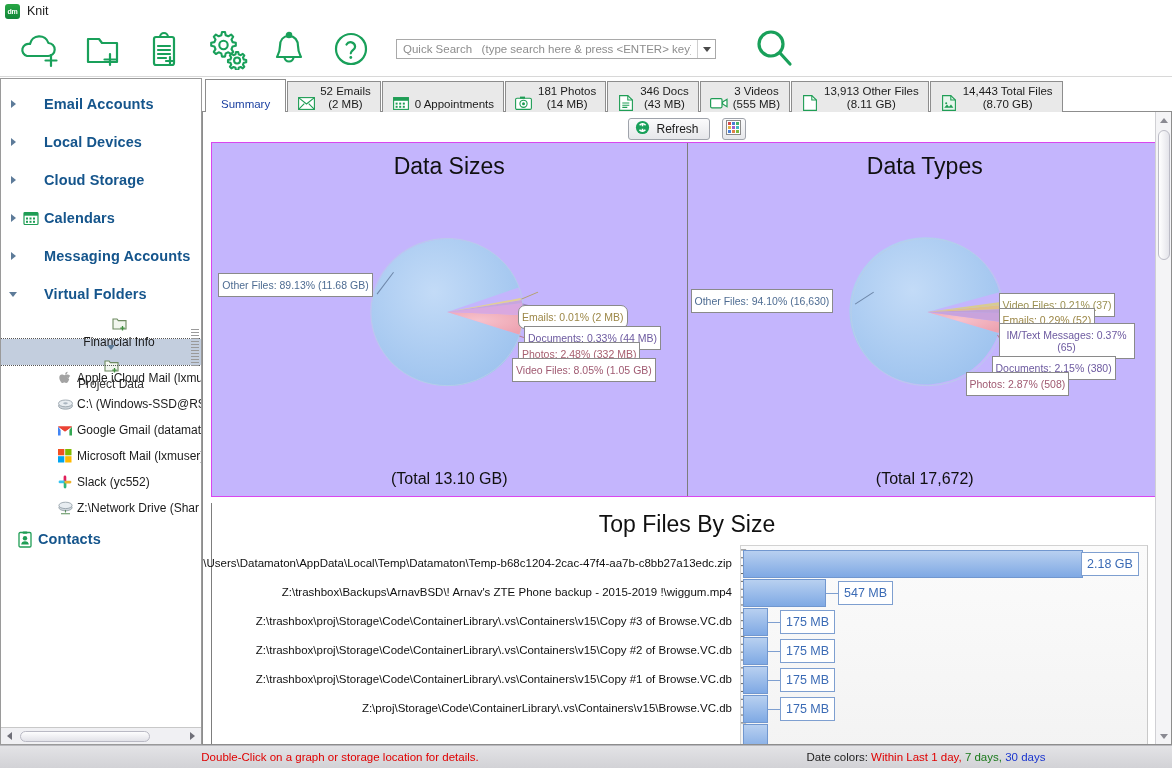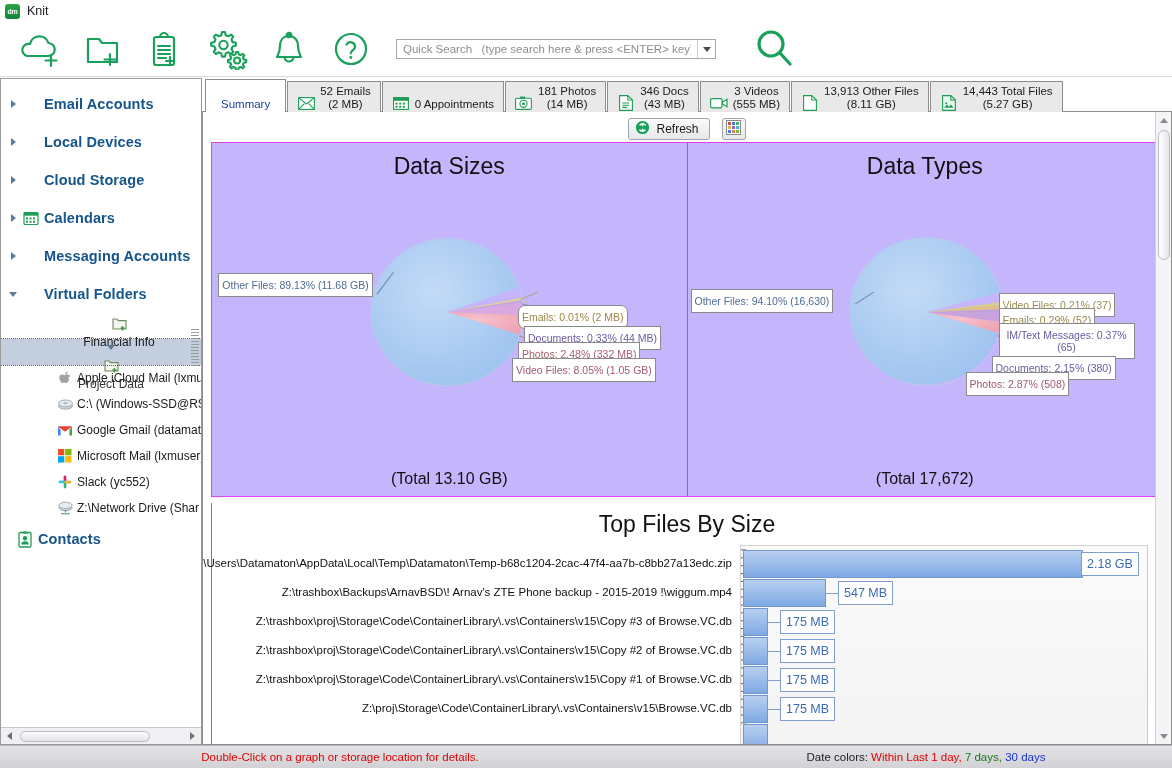--- a/index.html
+++ b/index.html
@@ -619,21 +619,21 @@
         <span class="tab-icon">
           <svg width="14" height="16" viewBox="0 0 14 16">
               <path d="M.6 .6h8.2l4.6 4.4v10.4H.6Z" fill="#e7f6ec" stroke="#1f9d55" stroke-width="1.1"></path>
               <path d="M8.8 .6V5h4.6" fill="none" stroke="#1f9d55" stroke-width="1.1"></path>
               <circle cx="4.2" cy="8.2" r="1" fill="#1f9d55"></circle>
               <path d="M2.2 12.8 5 9.6l2 2.2 2-2.4 2.4 3.4Z" fill="#1f9d55"></path>
             </svg>
         </span>
         <div class="tab-label">
           <span>14,443 Total Files</span><br>
-          <span>(5.27 GB)</span>
+          <span>(8.70 GB)</span>
         </div>
       </div>
     </div>
 
     <div class="panel">
 
       <div class="panel-toolbar">
         <div class="refresh-btn">
           <span>
             <svg width="15" height="15" viewBox="0 0 15 15">

